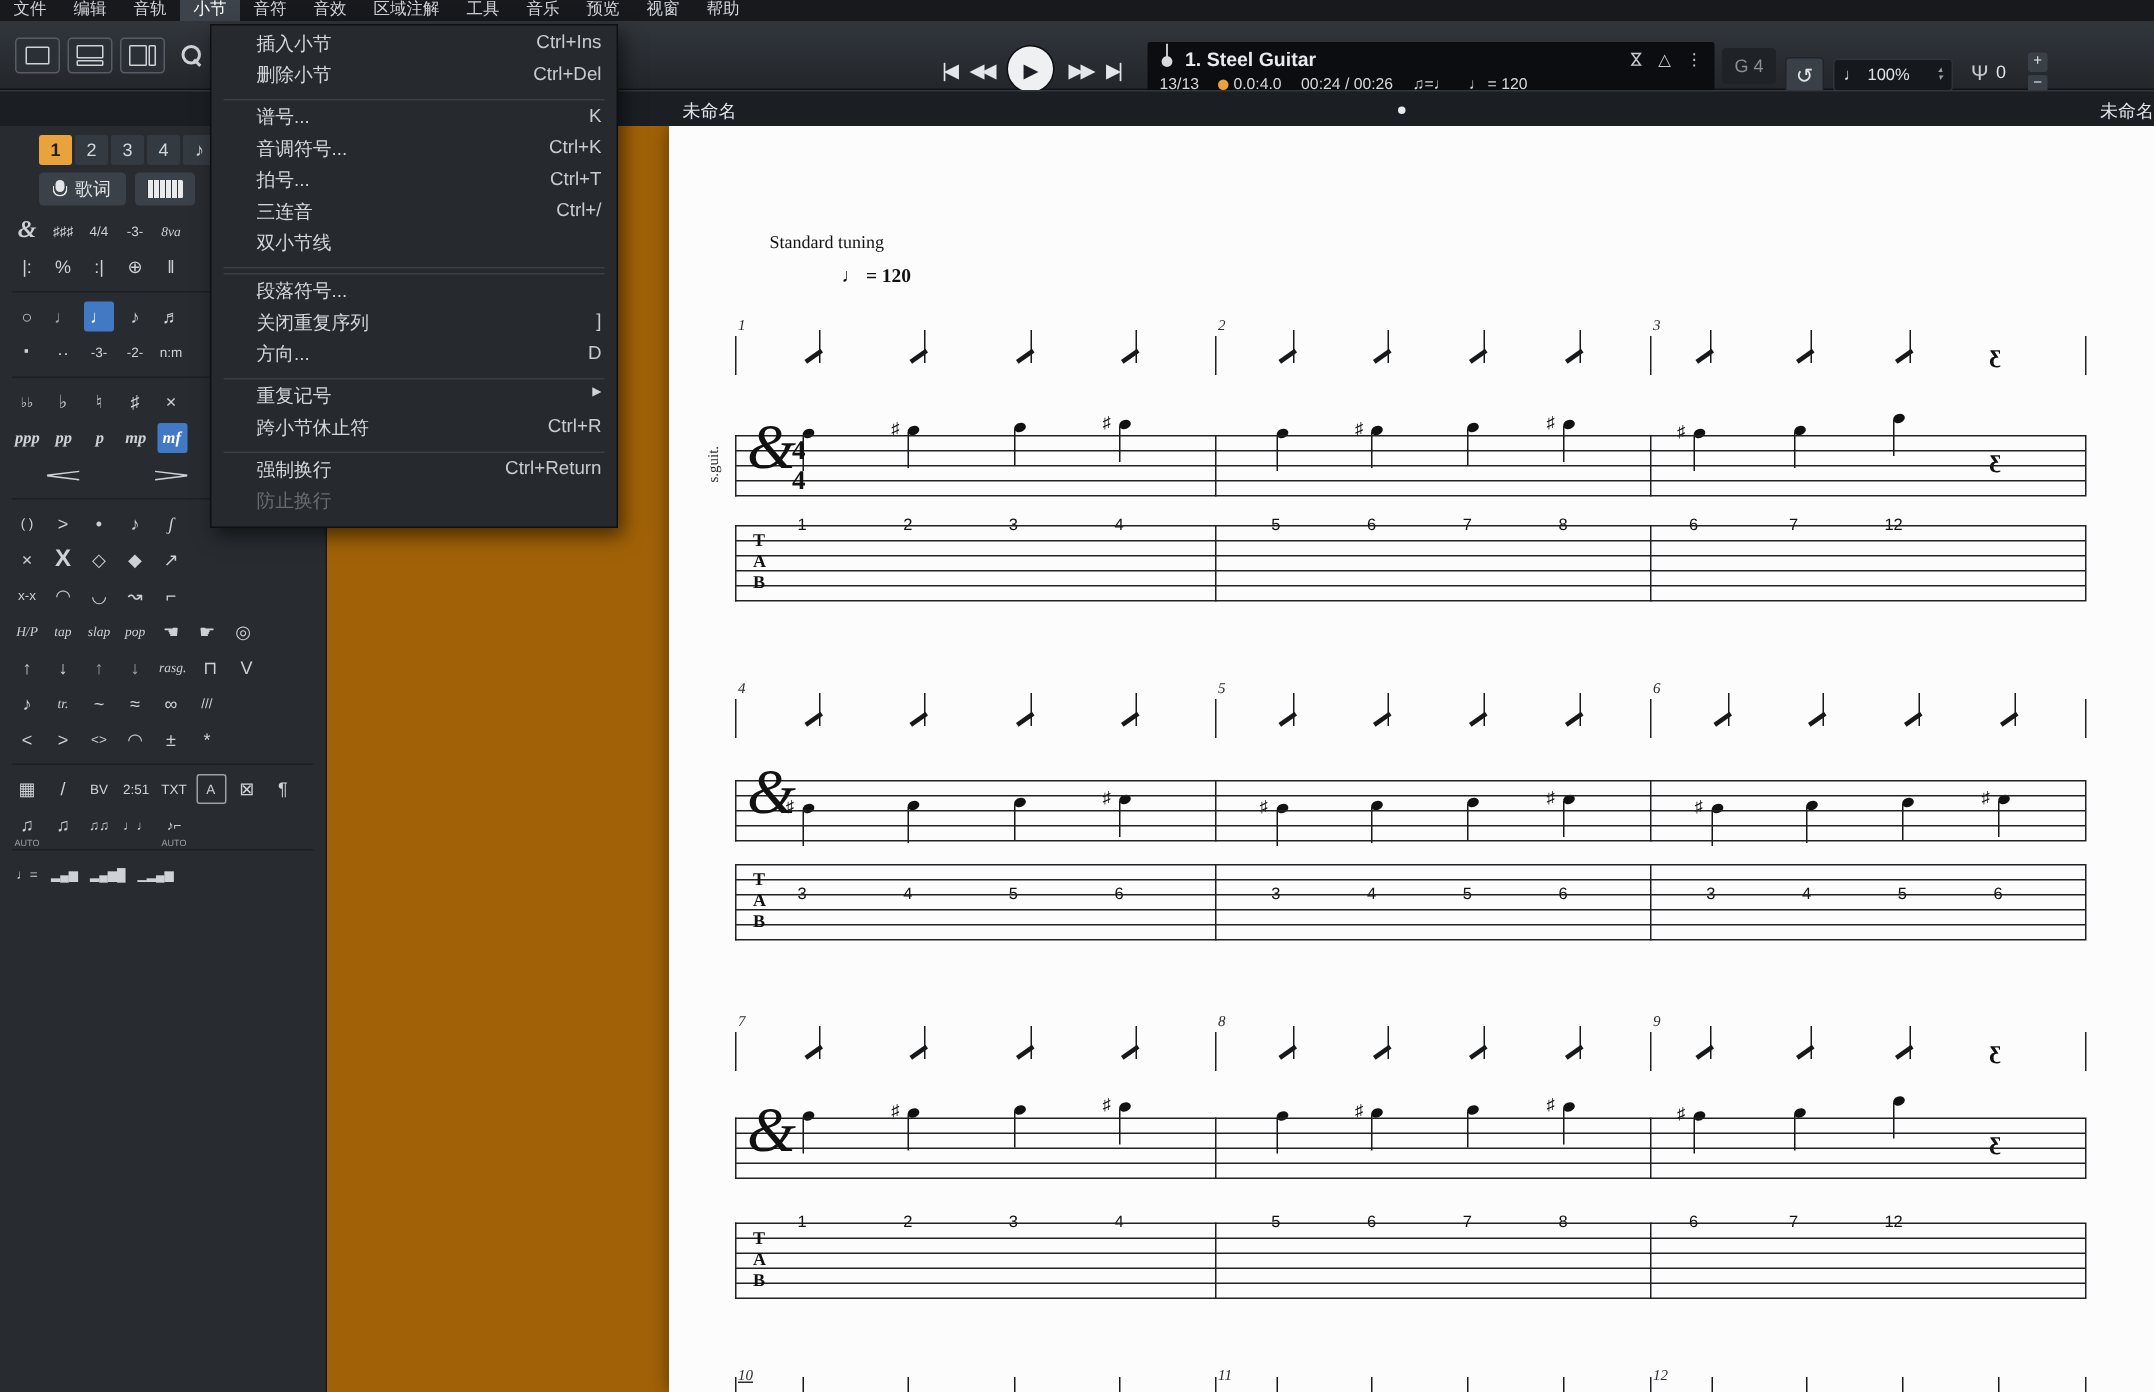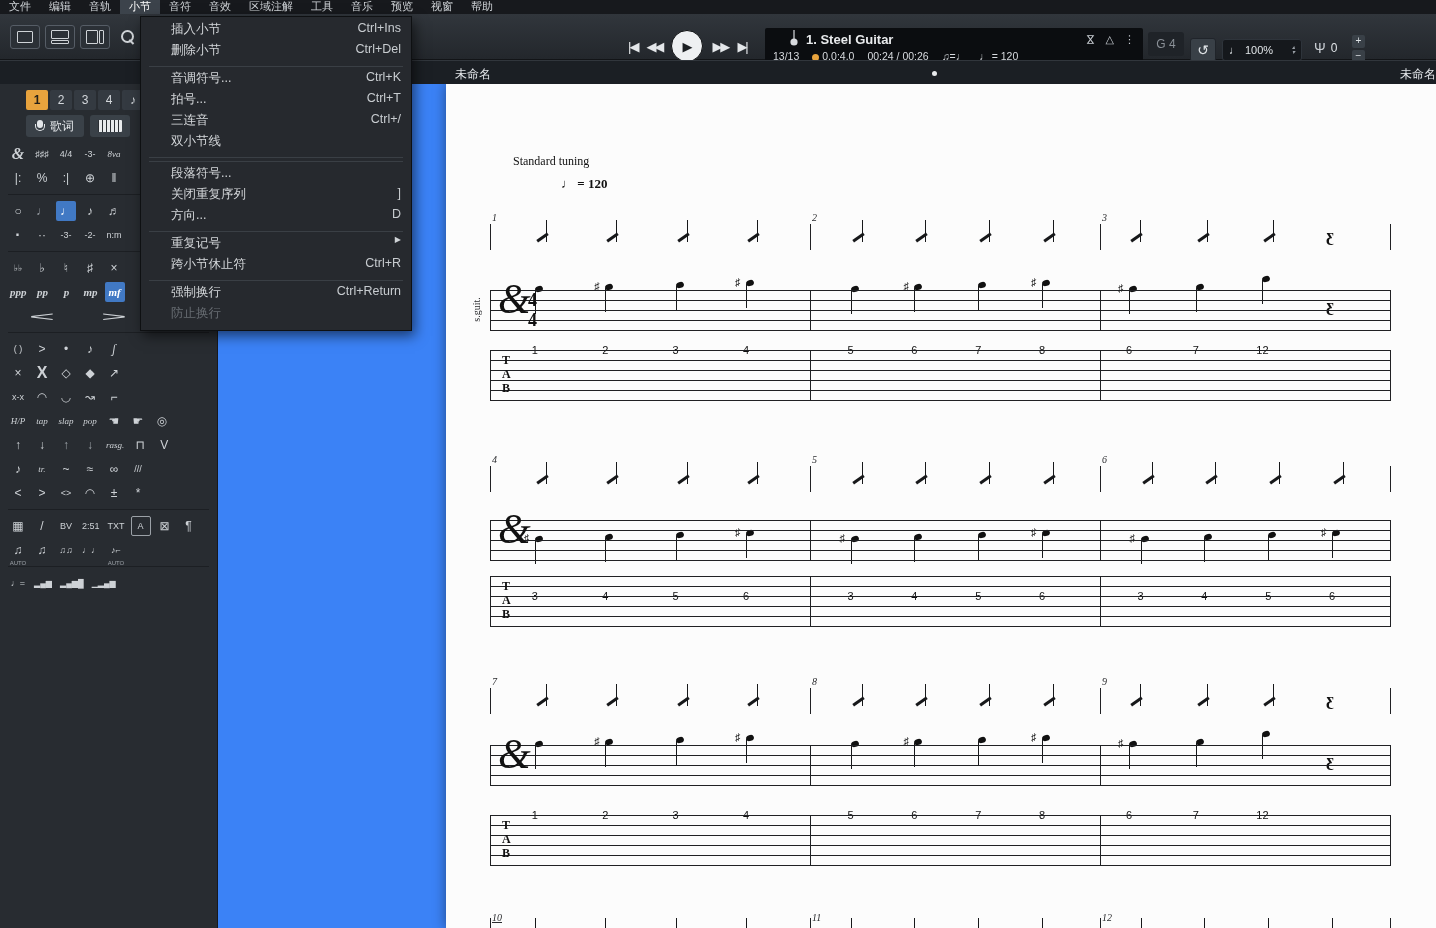--- a/index.html
+++ b/index.html
@@ -22,21 +22,21 @@
 .li-main2{left:5px;top:4px;width:12px;bottom:4px}
 .li-right{right:5px;top:4px;width:5px;bottom:4px}
 .search-btn{width:26px;height:24px;background:transparent;border:none;position:relative}
 .mag-icon{position:absolute;left:6px;top:5px;width:13px;height:13px}
 .mag-icon::before{content:"";position:absolute;left:0;top:0;width:9px;height:9px;border:2px solid #cfd3d7;border-radius:50%}
 .mag-icon::after{content:"";position:absolute;left:9px;top:9px;width:6px;height:2px;background:#cfd3d7;transform:rotate(45deg);transform-origin:0 0}
 .transport{position:absolute;left:628px;top:16px;display:flex;align-items:center;gap:9px;color:#e4e7ea}
 .t-btn{background:none;border:none;color:#e4e7ea;font-size:13px;letter-spacing:-2px;cursor:default}
 .play-btn{width:32px;height:32px;border-radius:50%;background:#eef0f2;color:#1c1f23;display:flex;align-items:center;justify-content:center;font-size:13px;letter-spacing:0;border:1px solid #0d0f11}
 .track-panel{position:absolute;left:765px;top:14px;width:378px;height:44px;background:#0b0d10;border-radius:2px;color:#e8eaec}
-.tp-row1{display:flex;align-items:center;gap:7px;padding:3px 8px 0 24px;height:20px}
+.tp-row1{display:flex;align-items:center;gap:7px;padding:3px 8px 0 8px;height:20px}
 .tp-name{font-size:13px;font-weight:bold}
 .tp-icons{margin-left:auto;display:flex;gap:10px;align-items:center;color:#c7ccd1;font-size:11px}
 .hourglass{display:inline-block;transform:rotate(90deg)}
 .tp-row2{display:flex;align-items:center;gap:13px;padding:2px 8px 0 8px;font-size:10.5px;color:#d7dade}
 .odot{width:7px;height:7px;border-radius:50%;background:#e8a33d;display:inline-block;margin-right:3px;vertical-align:-1px}
 .tempo-group .qn{margin-right:2px}
 .progress{position:absolute;left:4px;right:4px;bottom:2px;height:3px;background:#22262b}
 .progress-fill{height:100%;width:96%;background:#3f8fe0}
 .note-name-box{position:absolute;left:1148px;top:18px;width:36px;height:24px;background:#1f2328;border-radius:3px;color:#8a9097;font-size:12px;display:flex;align-items:center;justify-content:center}
 .undo-btn{position:absolute;left:1190px;top:24px;width:26px;height:24px;background:#394047;border:1px solid #20242a;border-radius:3px;color:#dfe3e6;font-size:14px}
@@ -72,21 +72,21 @@
 .sb-cell.big{font-size:16px;font-weight:bold}
 .sb-cell.serifit{font-family:"Liberation Serif",serif;font-style:italic}
 .sb-cell.dyn{font-family:"Liberation Serif",serif;font-style:italic;font-weight:bold;font-size:11px}
 .sb-cell.dim{color:#9ba1a7}
 .sb-cell.bars{font-size:8px;letter-spacing:0}
 .sb-cell.boxed{border:1px solid #9ba1a7}
 .sb-cell.hairpin{font-size:13px;transform:scaleX(3.4);margin:0 24px}
 .sb-sub{position:absolute;bottom:-6px;left:50%;transform:translateX(-50%);font-size:6px;font-style:normal;color:#9ba1a7;letter-spacing:0}
 
 
-.score-area{position:absolute;top:84px;left:218px;right:0;bottom:0;background:#3b82f6;overflow:hidden}
+.score-area{position:absolute;top:84px;left:218px;right:0;bottom:0;background:#a16207;overflow:hidden}
 .page{position:absolute;left:228px;top:0;width:990px;height:844px;background:#fcfcfc;box-shadow:0 0 12px rgba(0,0,0,.45);color:#17181a}
 .page .sline{position:absolute;height:1px;background:#202124}
 .page .barline{position:absolute;width:1px;background:#202124}
 .page .stem{position:absolute;width:1px;background:#17181a}
 .page .mnum{position:absolute;font:italic 10px "Liberation Serif",serif;color:#2a2b2e}
 .page .tabnum{position:absolute;font:11px "Liberation Sans",sans-serif;color:#111;background:#fcfcfc;padding:0 1px;transform:translateX(-50%)}
 .page .slash{position:absolute;width:16px;height:30px}
 .page .slash i{position:absolute;display:block}
 .page .sl-stem{left:11px;top:0;width:1px;height:22px;background:#17181a}
 .page .sl-blade{left:1px;top:16px;width:13px;height:3px;background:#17181a;transform:rotate(-35deg)}
@@ -746,20 +746,25 @@
         <span class="mi-shortcut">Ctrl+Ins</span>
 
       </div>
 
       <div class="menu-item">
         <span class="mi-label">删除小节</span>
         <span class="mi-shortcut">Ctrl+Del</span>
 
       </div>
     <div class="menu-sep"></div>
+      <div class="menu-item">
+        <span class="mi-label">谱号...</span>
+        <span class="mi-shortcut">K</span>
+
+      </div>
 
       <div class="menu-item">
         <span class="mi-label">音调符号...</span>
         <span class="mi-shortcut">Ctrl+K</span>
 
       </div>
 
       <div class="menu-item">
         <span class="mi-label">拍号...</span>
         <span class="mi-shortcut">Ctrl+T</span>

